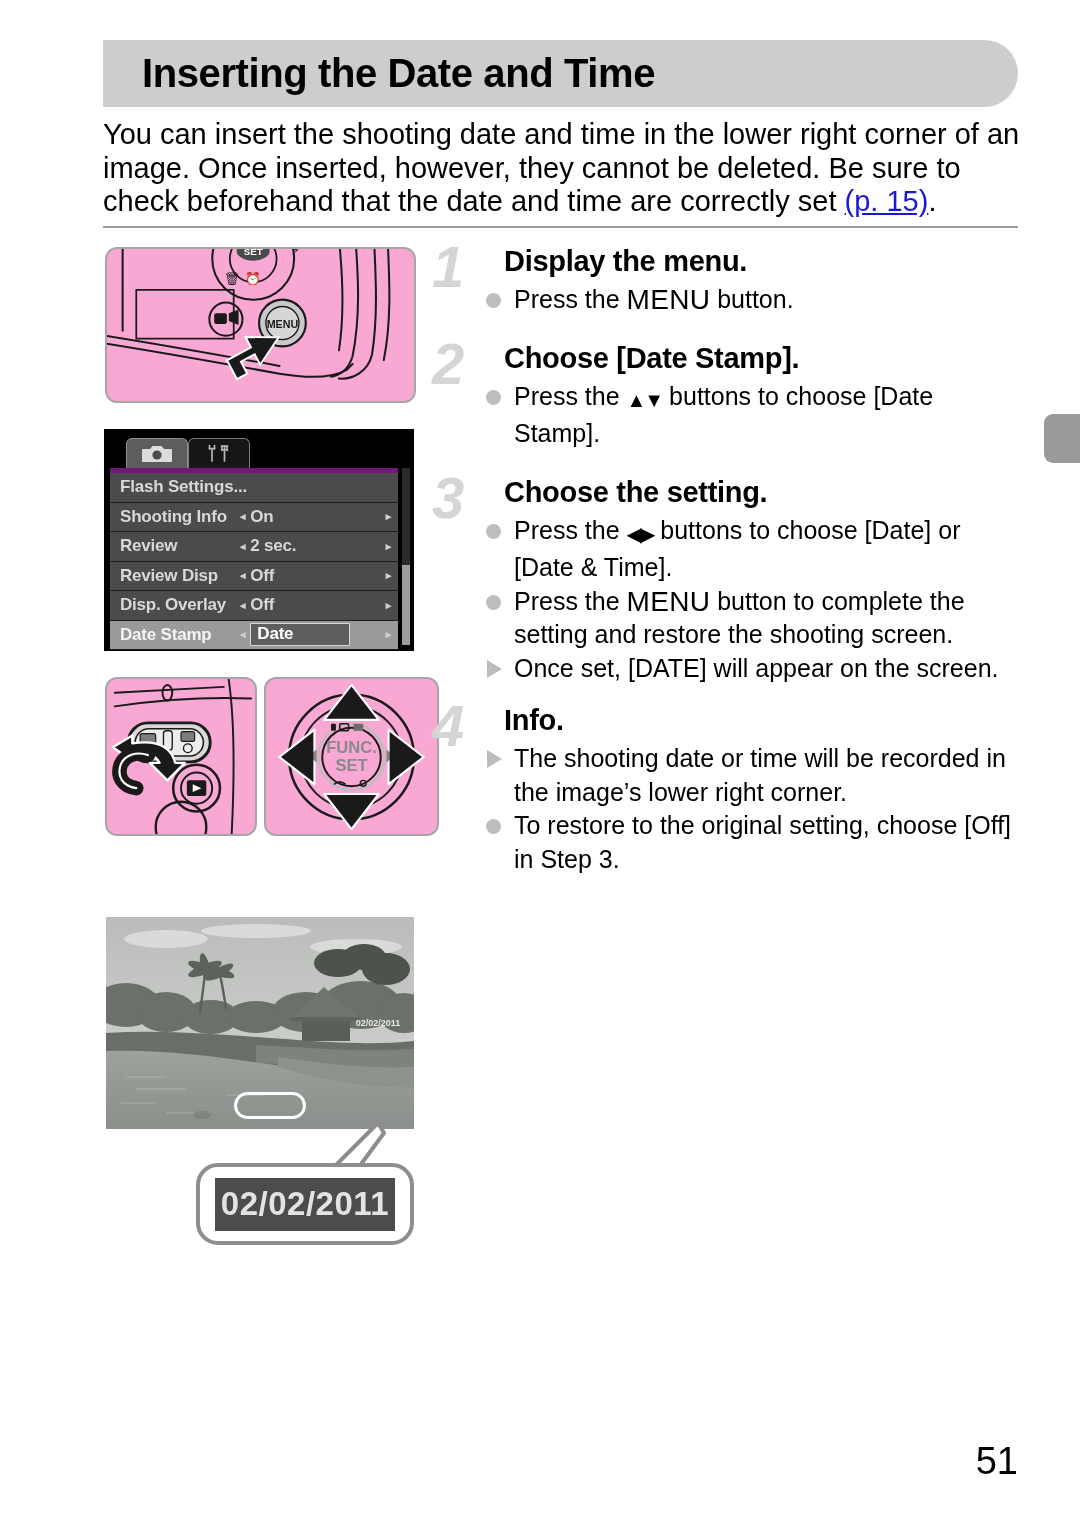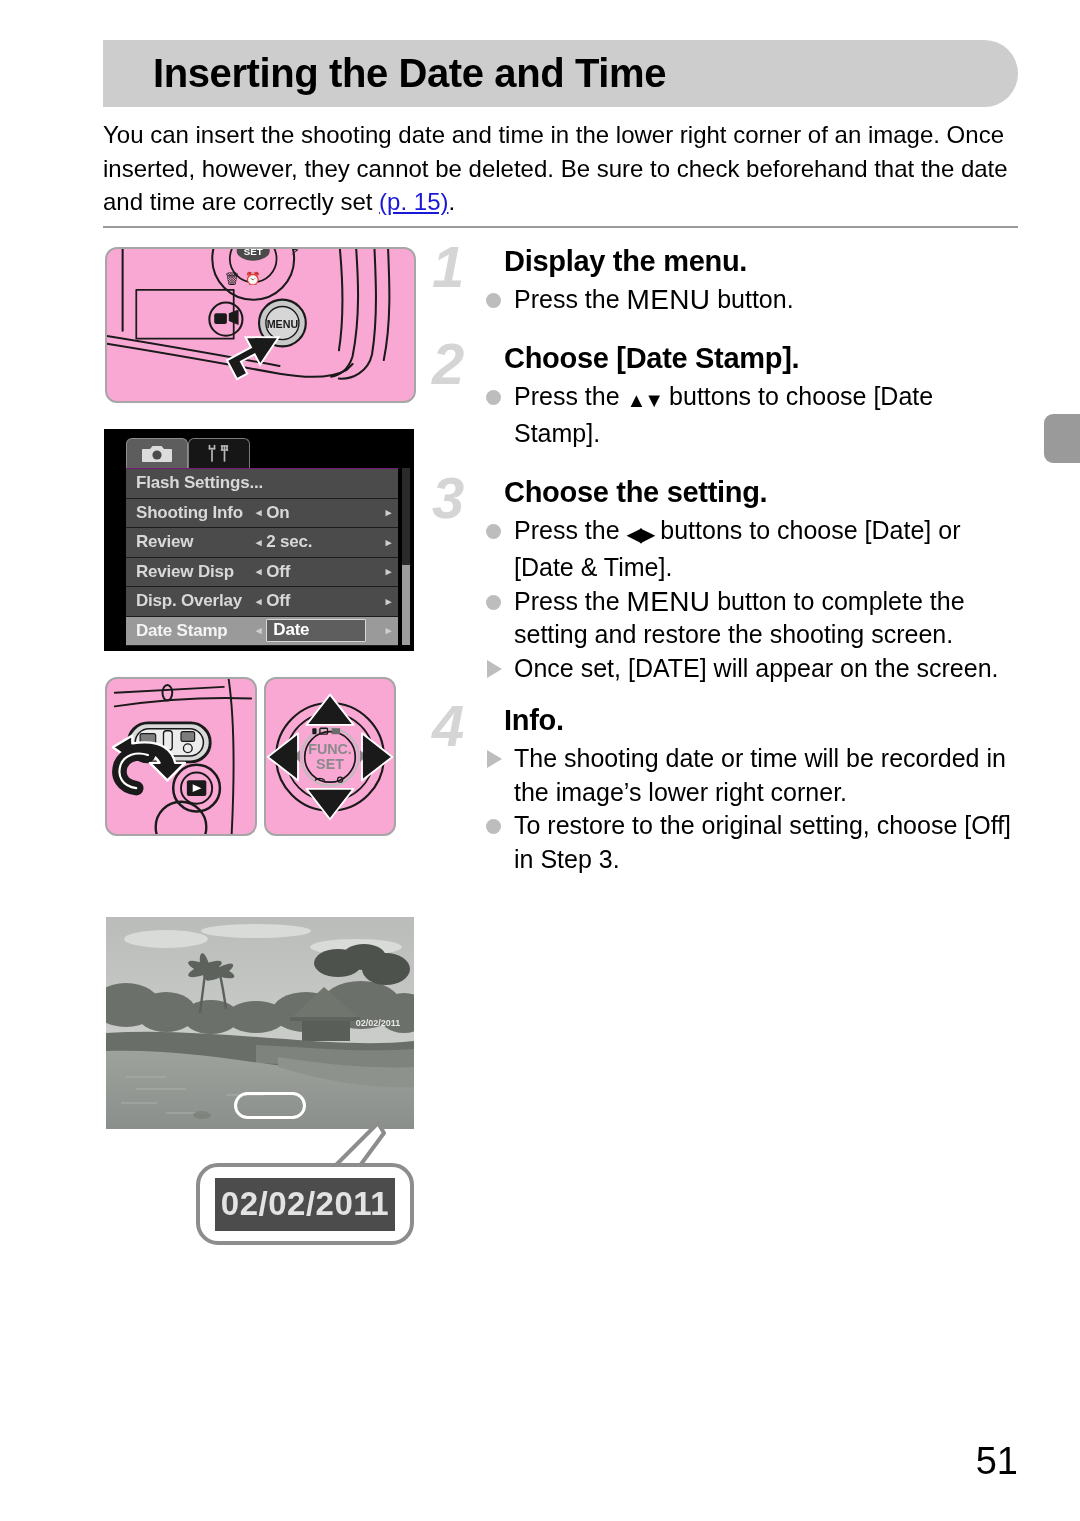--- a/index.html
+++ b/index.html
@@ -17,28 +17,28 @@
 
   
   .title-bar{
     position:absolute;left:103px;top:40px;width:915px;height:67px;
     background:#cdcdcd;
     border-radius:0 34px 34px 0;
     display:flex;align-items:center;
   }
   .title-text{
     font-size:40px;font-weight:bold;letter-spacing:-0.4px;
-    margin-left:50px;color:#000;
+    margin-left:39px;color:#000;
     white-space:nowrap;
   }
 
   
   .intro{
     position:absolute;left:103px;top:118px;width:925px;
-    font-size:24px;line-height:33.5px;color:#000;
+    font-size:29px;line-height:33.5px;color:#000;
   }
   .link{color:#1a18d8;}
 
   .rule{
     position:absolute;left:103px;top:226px;width:915px;height:2px;
     background:#9a9a9a;
   }
 
   
   .edge-tab{
@@ -47,21 +47,21 @@
   }
 
   
   .illus{
     position:absolute;background:#f9a8d4;
     border:2px solid #a6a6a6;border-radius:12px;
     box-sizing:border-box;overflow:hidden;
   }
   #illus-camera-back{left:105px;top:247px;width:311px;height:156px;}
   #illus-zoom-lever{left:105px;top:677px;width:152px;height:159px;}
-  #illus-fourway{left:264px;top:677px;width:132px;height:159px;}
+  #illus-fourway{left:264px;top:677px;width:175px;height:159px;}
 
   .illus svg{display:block;width:100%;height:100%;}
 
   
   .menu-screen{
     position:absolute;left:104px;top:429px;width:310px;height:222px;
     background:#000;box-sizing:border-box;
     padding:6px 6px 0 6px;
   }
   .menu-tabs{
@@ -71,22 +71,22 @@
   .menu-tab{
     width:62px;height:30px;
     border-radius:6px 6px 0 0;
     display:flex;align-items:center;justify-content:center;
     box-sizing:border-box;
   }
   .menu-tab.active{background:#5d5d5d;border:1px solid #8e8e8e;border-bottom:none;}
   .menu-tab.inactive{background:#161616;border:1px solid #7a7a7a;border-bottom:none;}
 
   .menu-list{
-    margin-left:16px;margin-right:10px;
-    border-top:1px solid #701a75;
+    margin-right:10px;
+    border-top:5px solid #701a75;
     position:relative;
   }
   .menu-row{
     height:28.5px;display:flex;align-items:center;
     background:#4b4b4b;
     border-bottom:1px solid #1c1c1c;
     position:relative;
     color:#d8d8d8;
     font-size:17px;
     font-weight:bold;

